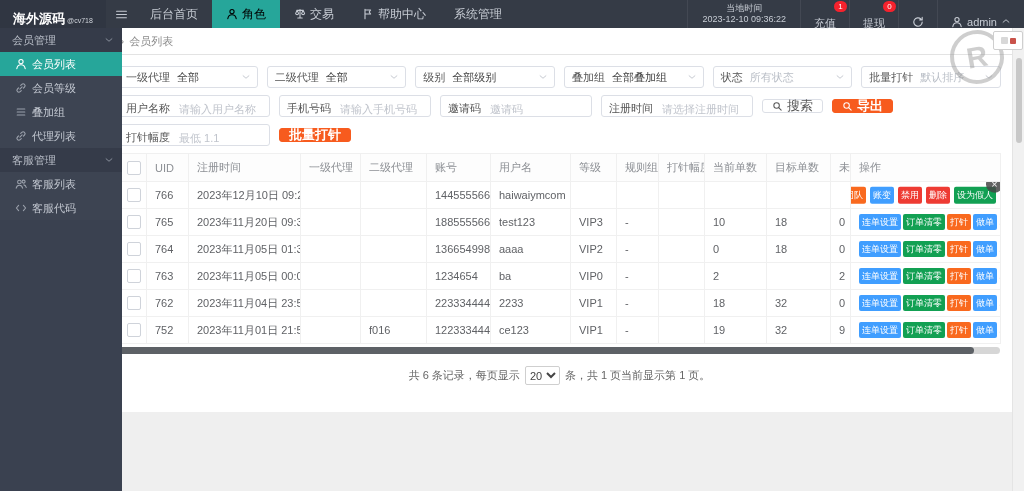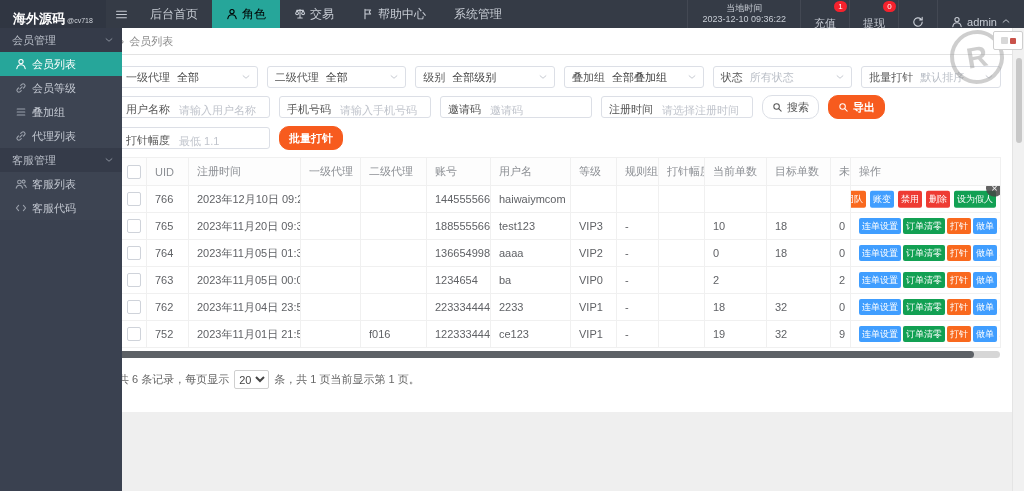--- a/index.html
+++ b/index.html
@@ -54,21 +54,21 @@
   .filter-row{display:flex;align-items:center;gap:9px;margin-bottom:7px;flex-wrap:nowrap;}
   .fbox{display:inline-flex;align-items:center;height:22px;border:1px solid #dcdfe6;border-radius:3px;font-size:11px;background:#fff;box-sizing:border-box;}
   .fbox .f-label{padding:0 7px;color:#555;white-space:nowrap;}
   .fbox .f-value{color:#444;flex:1;white-space:nowrap;overflow:hidden;}
   .fbox .f-value.muted{color:#b9bec6;}
   .fbox .caret{color:#c0c4cc;padding:0 6px;margin-left:auto;}
   .fbox input{border:none;outline:none;font-size:11px;flex:1;min-width:0;color:#444;background:transparent;font-family:inherit;}
   .fbox input::placeholder{color:#c0c4cc;}
   .fsel{width:152px;}
   .finp{width:152px;align-items:flex-end;}
-  .btn{display:inline-flex;align-items:center;gap:4px;height:24px;padding:0 9px;border-radius:10px;font-size:11px;cursor:pointer;box-sizing:border-box;white-space:nowrap;}
+  .btn{display:inline-flex;align-items:center;gap:4px;height:14px;padding:0 9px;border-radius:3px;font-size:13px;cursor:pointer;box-sizing:border-box;white-space:nowrap;}
   .btn.plain{border:1px solid #dcdfe6;background:#fff;color:#555;}
   .btn.orange{background:var(--export-orange);color:#fff;border:1px solid var(--export-orange);font-weight:bold;}
 
   
   table.grid{border-collapse:collapse;table-layout:fixed;width:882px;font-size:11px;color:#606266;border:1px solid #ebebeb;}
   table.grid th,table.grid td{border:1px solid #f0f0f0;padding:0 8px;height:27px;text-align:left;font-weight:normal;white-space:nowrap;overflow:hidden;box-sizing:border-box;}
   table.grid thead th{color:#8c8f94;background:#fdfdfd;height:28px;}
   td.action-cell,th.action-col{position:relative;background:#fff;border-left:1px solid #ececec;box-shadow:-4px 0 6px -4px rgba(0,0,0,.10);}
   .cb{display:inline-block;width:12px;height:12px;border:1px solid #cfd3da;border-radius:2px;background:#fff;vertical-align:middle;cursor:pointer;}
   .abtn{display:inline-block;padding:2px 3px;border-radius:2px;color:#fff;font-size:9px;line-height:1.4;margin-right:2px;cursor:pointer;white-space:nowrap;}
@@ -78,21 +78,21 @@
   .abtn.red{background:var(--button-red);}
   .more{color:#9a9a9a;font-size:10px;cursor:pointer;letter-spacing:1px;}
   .expanded-actions{position:absolute;right:2px;top:50%;transform:translateY(-50%);background:#fff;display:flex;align-items:center;gap:2px;padding:2px 0 2px 4px;z-index:6;width:max-content;}
   .expand-close{position:absolute;top:-9px;right:-5px;width:17px;height:17px;border-radius:50%;background:rgba(70,70,70,.85);color:#f2f2f2;font-size:11px;line-height:17px;text-align:center;z-index:7;cursor:pointer;}
 
   
   .h-scroll{position:relative;width:882px;height:7px;background:#d6d6d6;border-radius:4px;margin-top:3px;}
   .h-thumb{position:absolute;left:0;top:0;height:7px;width:97%;background:#5d6166;border-radius:4px;cursor:grab;}
 
   
-  .pager{display:flex;align-items:center;gap:5px;font-size:11px;color:#666;margin-top:12px;}
+  .pager{display:flex;align-items:center;gap:5px;font-size:11px;color:#666;margin-top:12px;justify-content:center;}
   .pager select{font-size:11px;color:#444;border:1px solid #cfcfcf;border-radius:2px;height:19px;background:#fff;font-family:inherit;}
 </style>
 </head>
 <body>
 
 <header class="topbar">
   <div class="logo">
     <span>海外源码</span>
       <sup>@cv718</sup>
   </div>

